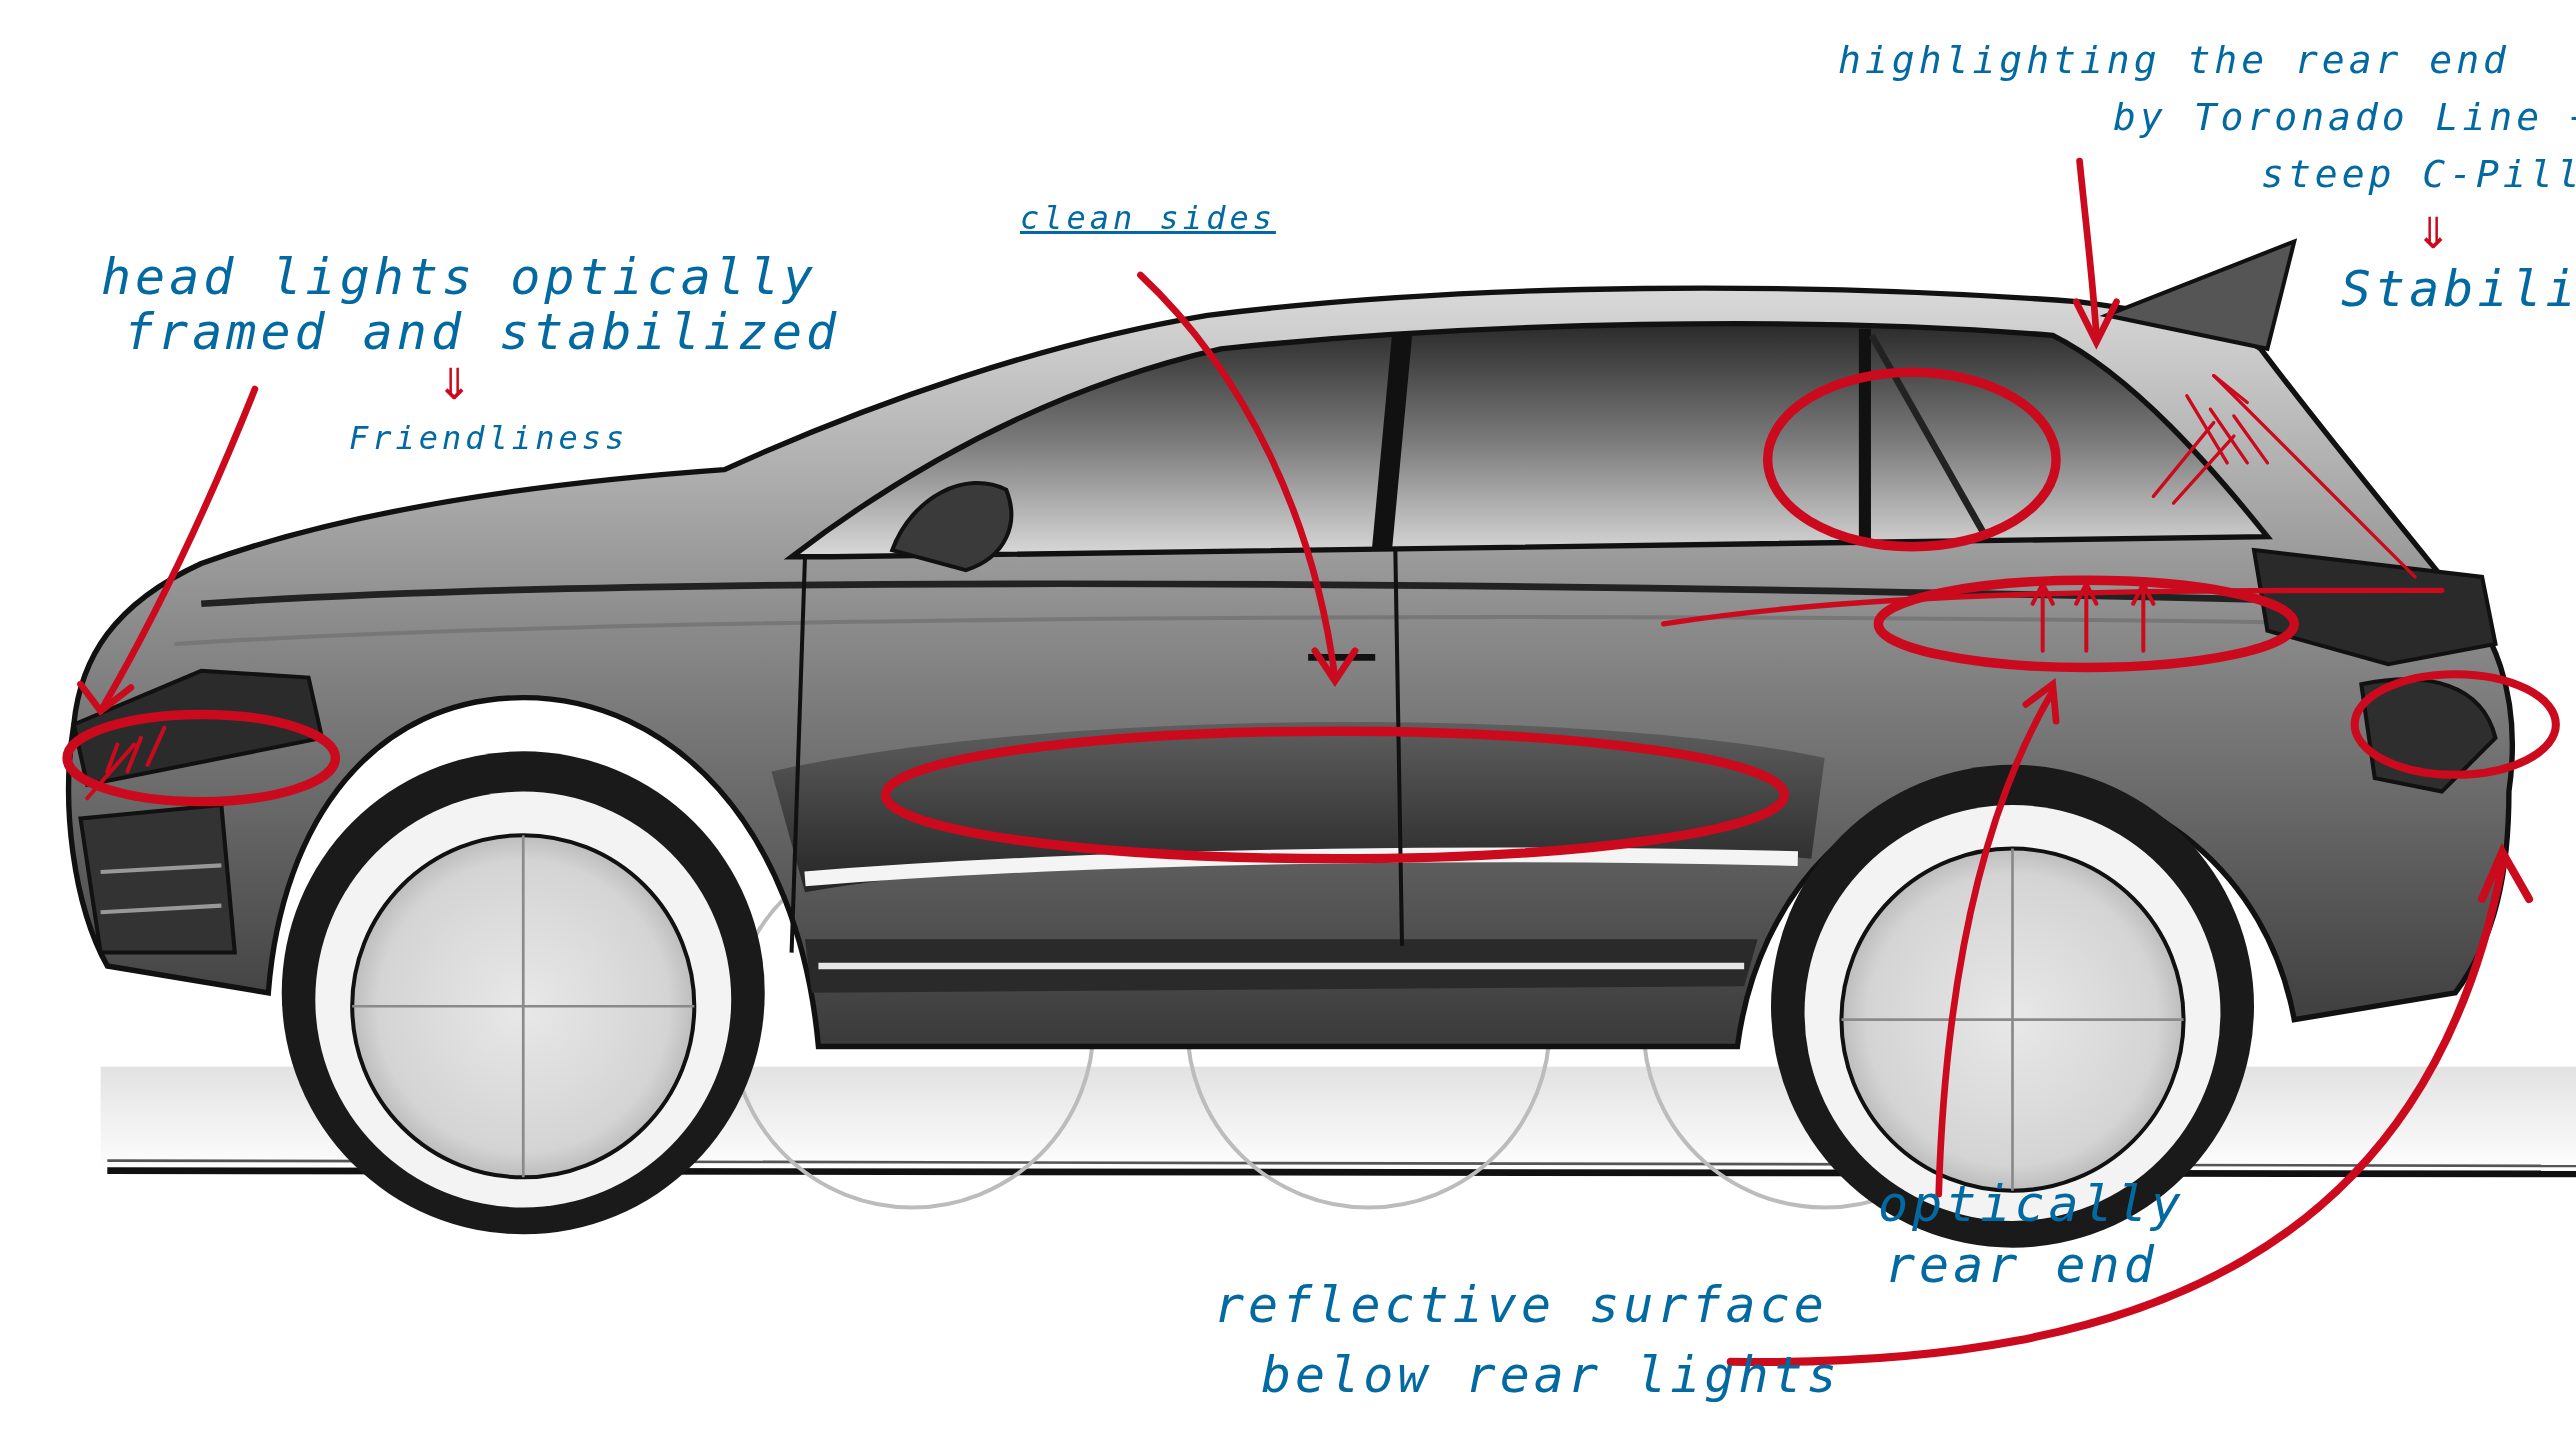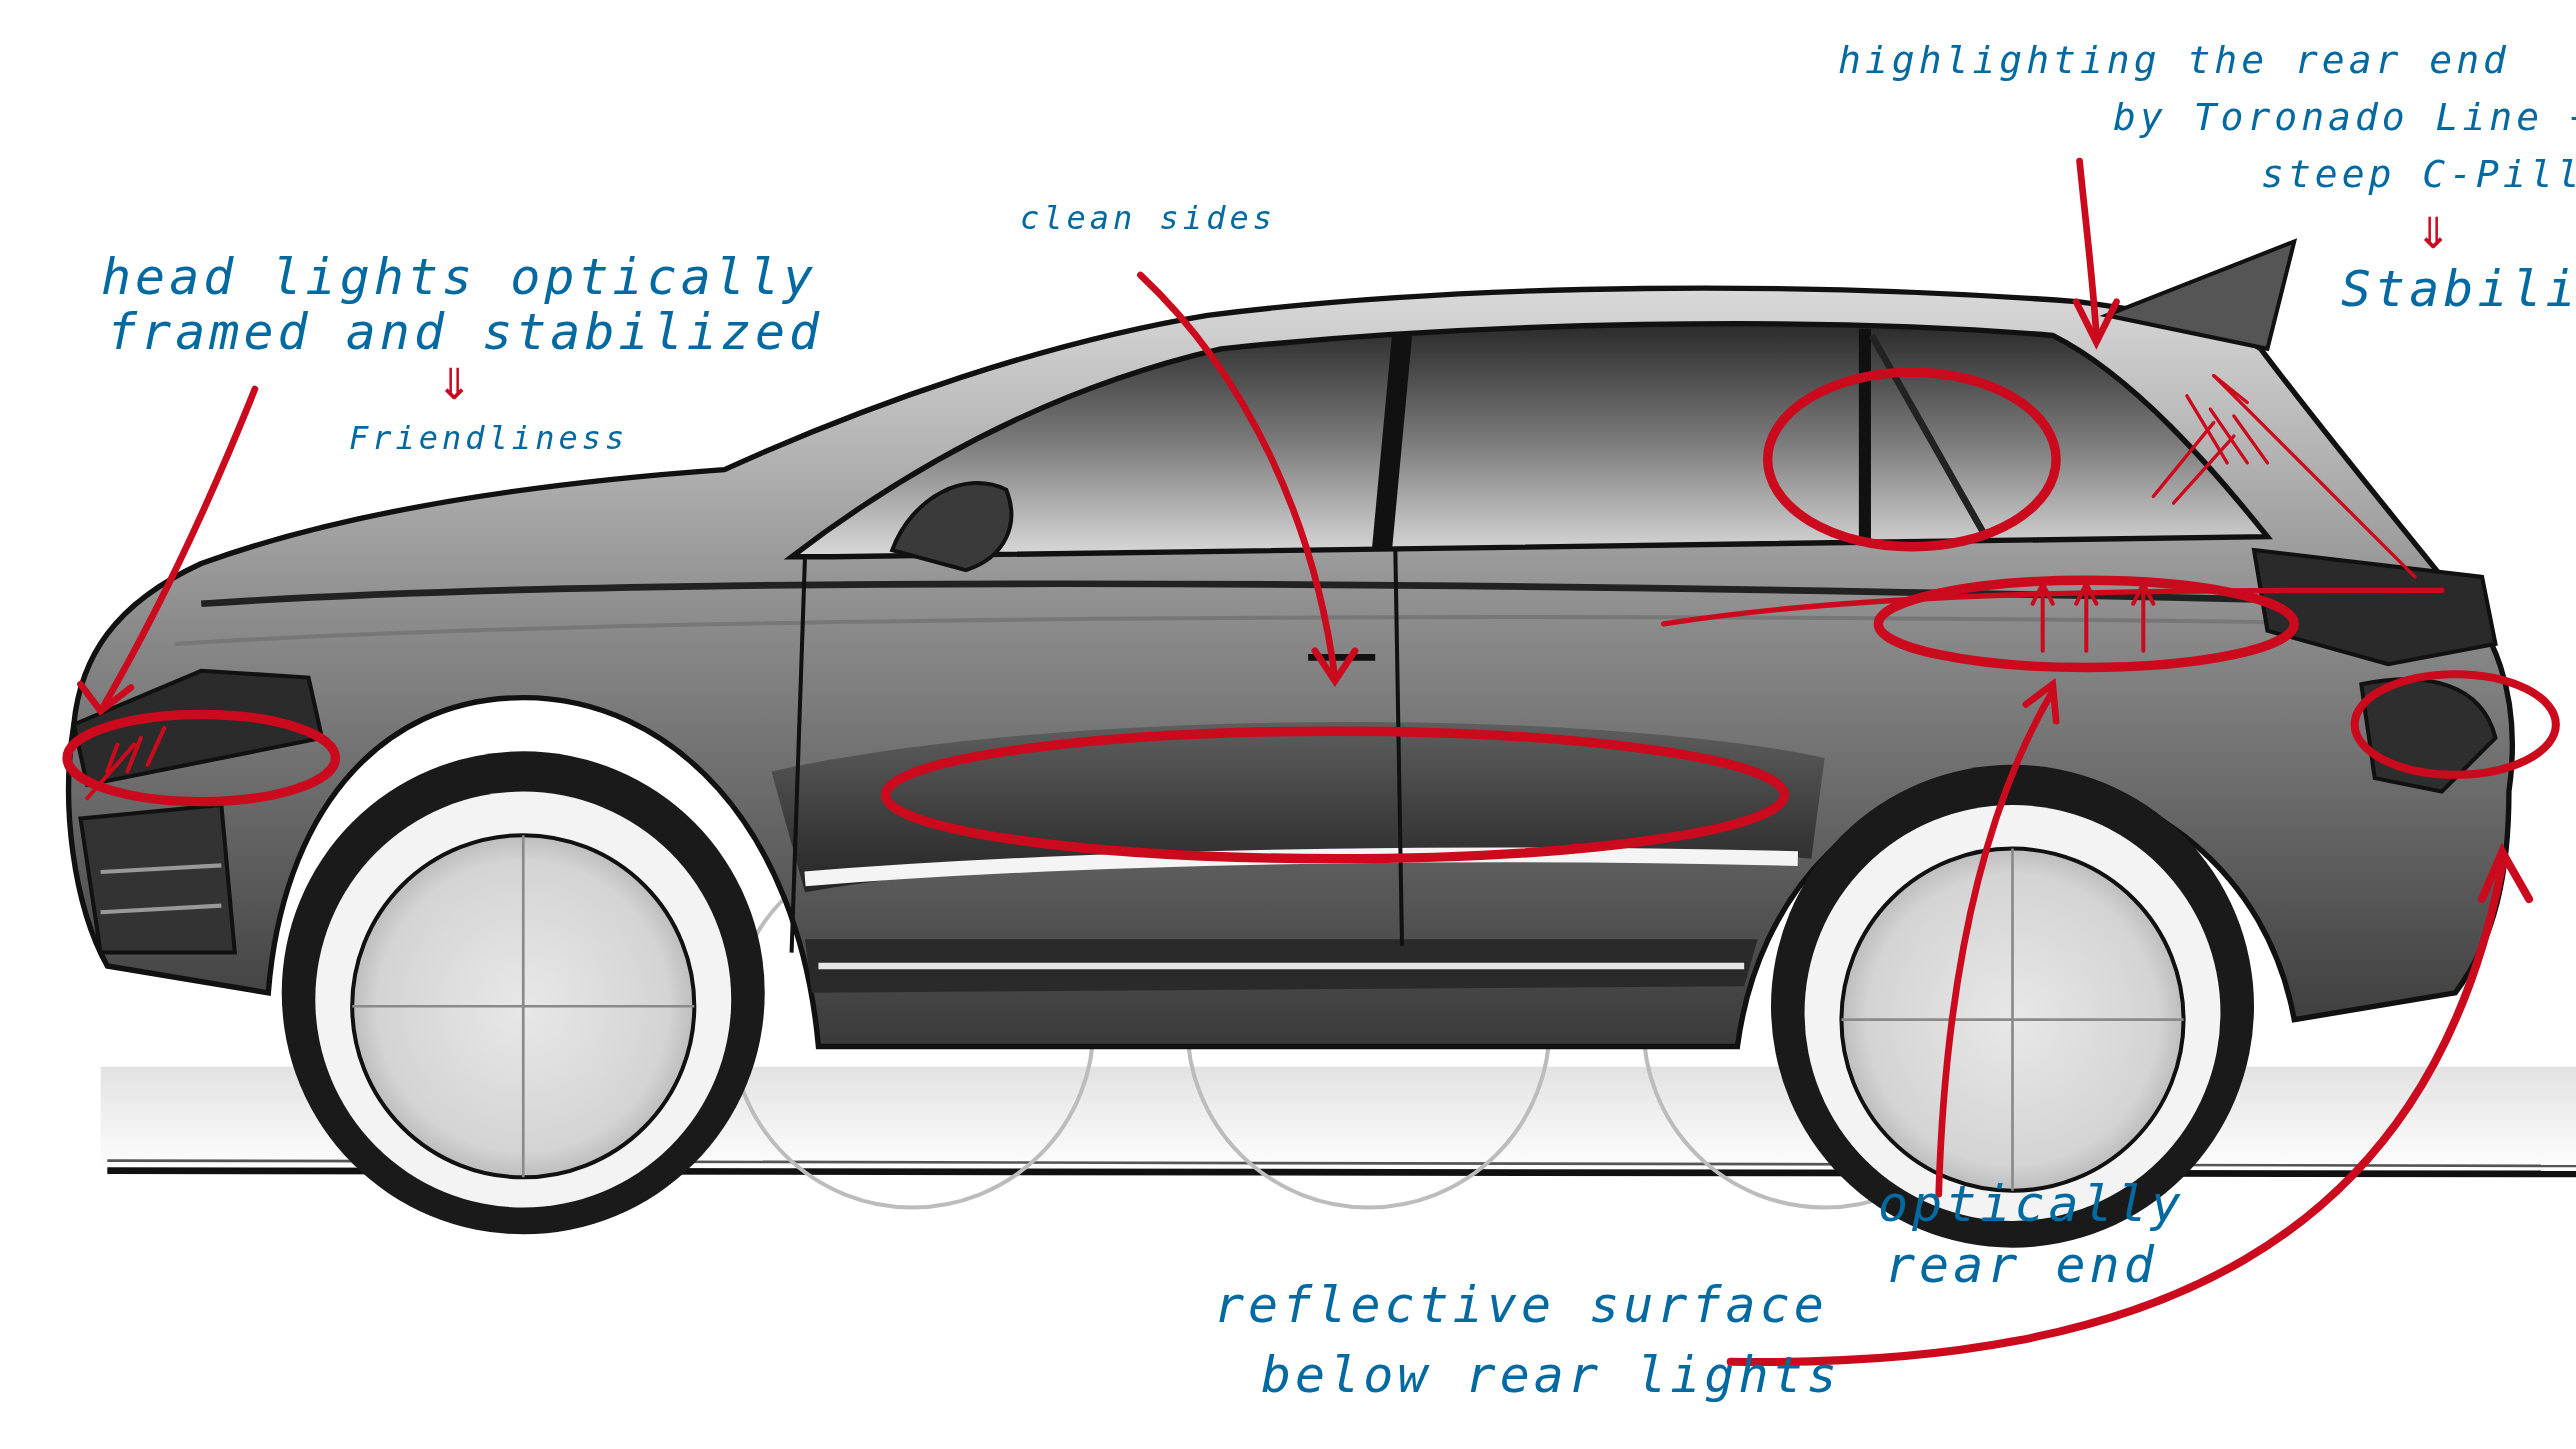--- a/index.html
+++ b/index.html
@@ -154,25 +154,25 @@
       <path d="M2890 1780 C 2900 1450, 2960 1200, 3060 1030" stroke-width="10"></path>
       <path d="M3020 1050 L 3060 1020 L 3065 1075" stroke-width="10"></path>
 
       <ellipse cx="3660" cy="1080" rx="150" ry="75" stroke-width="12"></ellipse>
       <path d="M2580 2030 C 3200 2040, 3620 1860, 3730 1290" stroke-width="12"></path>
       <path d="M3700 1340 L 3730 1270 L 3770 1340" stroke-width="12"></path>
     </g>
   </svg>
 
   <div class="note big" style="left:101px; top:250px;">head lights optically</div>
-  <div class="note big" style="left:107px; top:305px;">framed  and stabilized</div>
+  <div class="note big" style="left:124px; top:305px;">framed  and stabilized</div>
   <div class="implies" style="left:436px; top:359px;">⇓</div>
   <div class="note small" style="left:349px; top:421px;text-align:right;">Friendliness</div>
 
-  <div class="note small" style="left:1020px; top:201px;">clean sides</div>
+  <div class="note small" style="left:1020px; top:201px;text-decoration:underline;">clean sides</div>
 
   <div class="note mid" style="left:1838px; top:40px;">highlighting  the rear end</div>
   <div class="note mid" style="left:2113px; top:97px;">by Toronado Line  +</div>
   <div class="note mid" style="left:2261px; top:154px;">steep  C-Pillar</div>
   <div class="implies" style="left:2415px; top:208px;">⇓</div>
   <div class="note big" style="left:2341px; top:262px;">Stability</div>
 
   <div class="note big" style="left:1878px; top:1177px;">optically</div>
   <div class="note big" style="left:1885px; top:1238px;">rear end</div>
 

